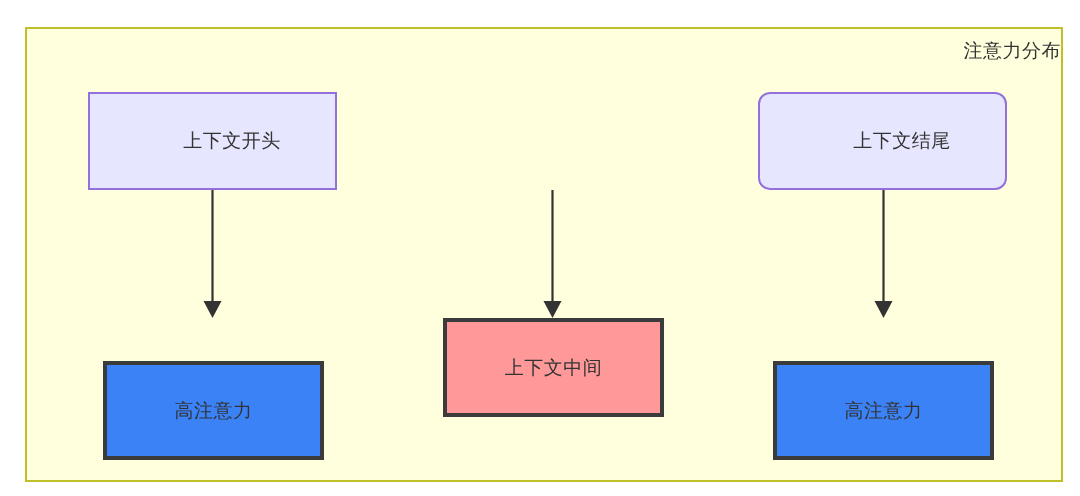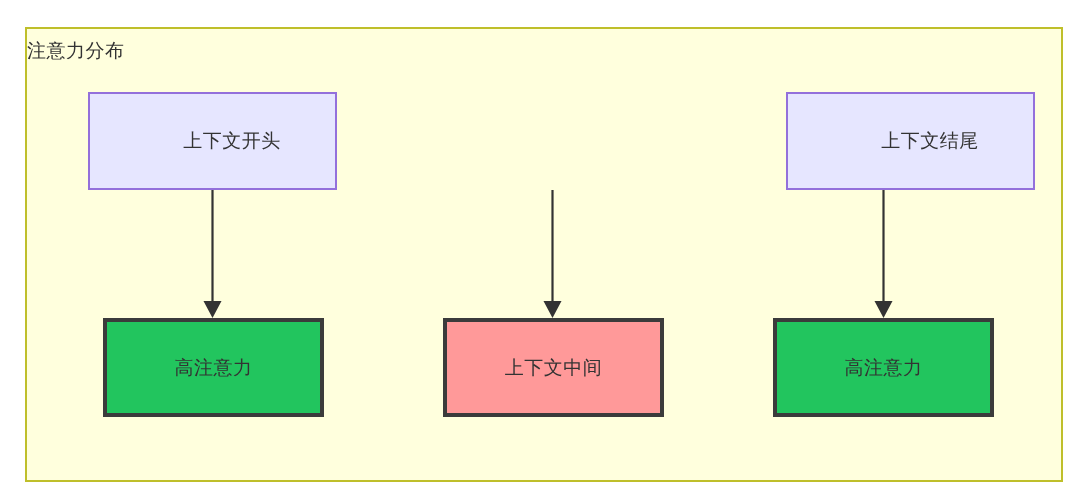--- a/index.html
+++ b/index.html
@@ -27,21 +27,21 @@
     height: 455px;
     background: #ffffdd;
     border: 2px solid #bfbf2a;
     box-sizing: border-box;
   }
   .subgraph-title {
     position: absolute;
     left: 0;
     right: 0;
     top: 9px;
-    text-align: left;
+    text-align: right;
     font-size: 19px;
     line-height: 26px;
     color: #333333;
     letter-spacing: 0.5px;
     white-space: nowrap;
   }
   .node {
     position: absolute;
     box-sizing: border-box;
     display: flex;
@@ -61,26 +61,26 @@
     padding-left: 39px;
   }
   .node-attn {
     border: 4px solid #3b3b3b;
     font-size: 19px;
     letter-spacing: 0.5px;
     height: 99px;
     width: 221px;
     top: 318px;
   }
-  .attn-high { background: #22c55e; }
+  .attn-high { background: #3b82f6; margin-top: 43px; }
   .attn-low  { background: #ff9999; }
 
   #c0-ctx { left: 88px; }
   #c1-ctx { left: 428px; }
-  #c2-ctx { left: 786px; }
+  #c2-ctx { left: 758px; border-radius: 12px; }
 
   #c0-attn { left: 103px; }
   #c1-attn { left: 443px; }
   #c2-attn { left: 773px; }
 
   .edge-layer {
     position: absolute;
     left: 0;
     top: 0;
     width: 1080px;

